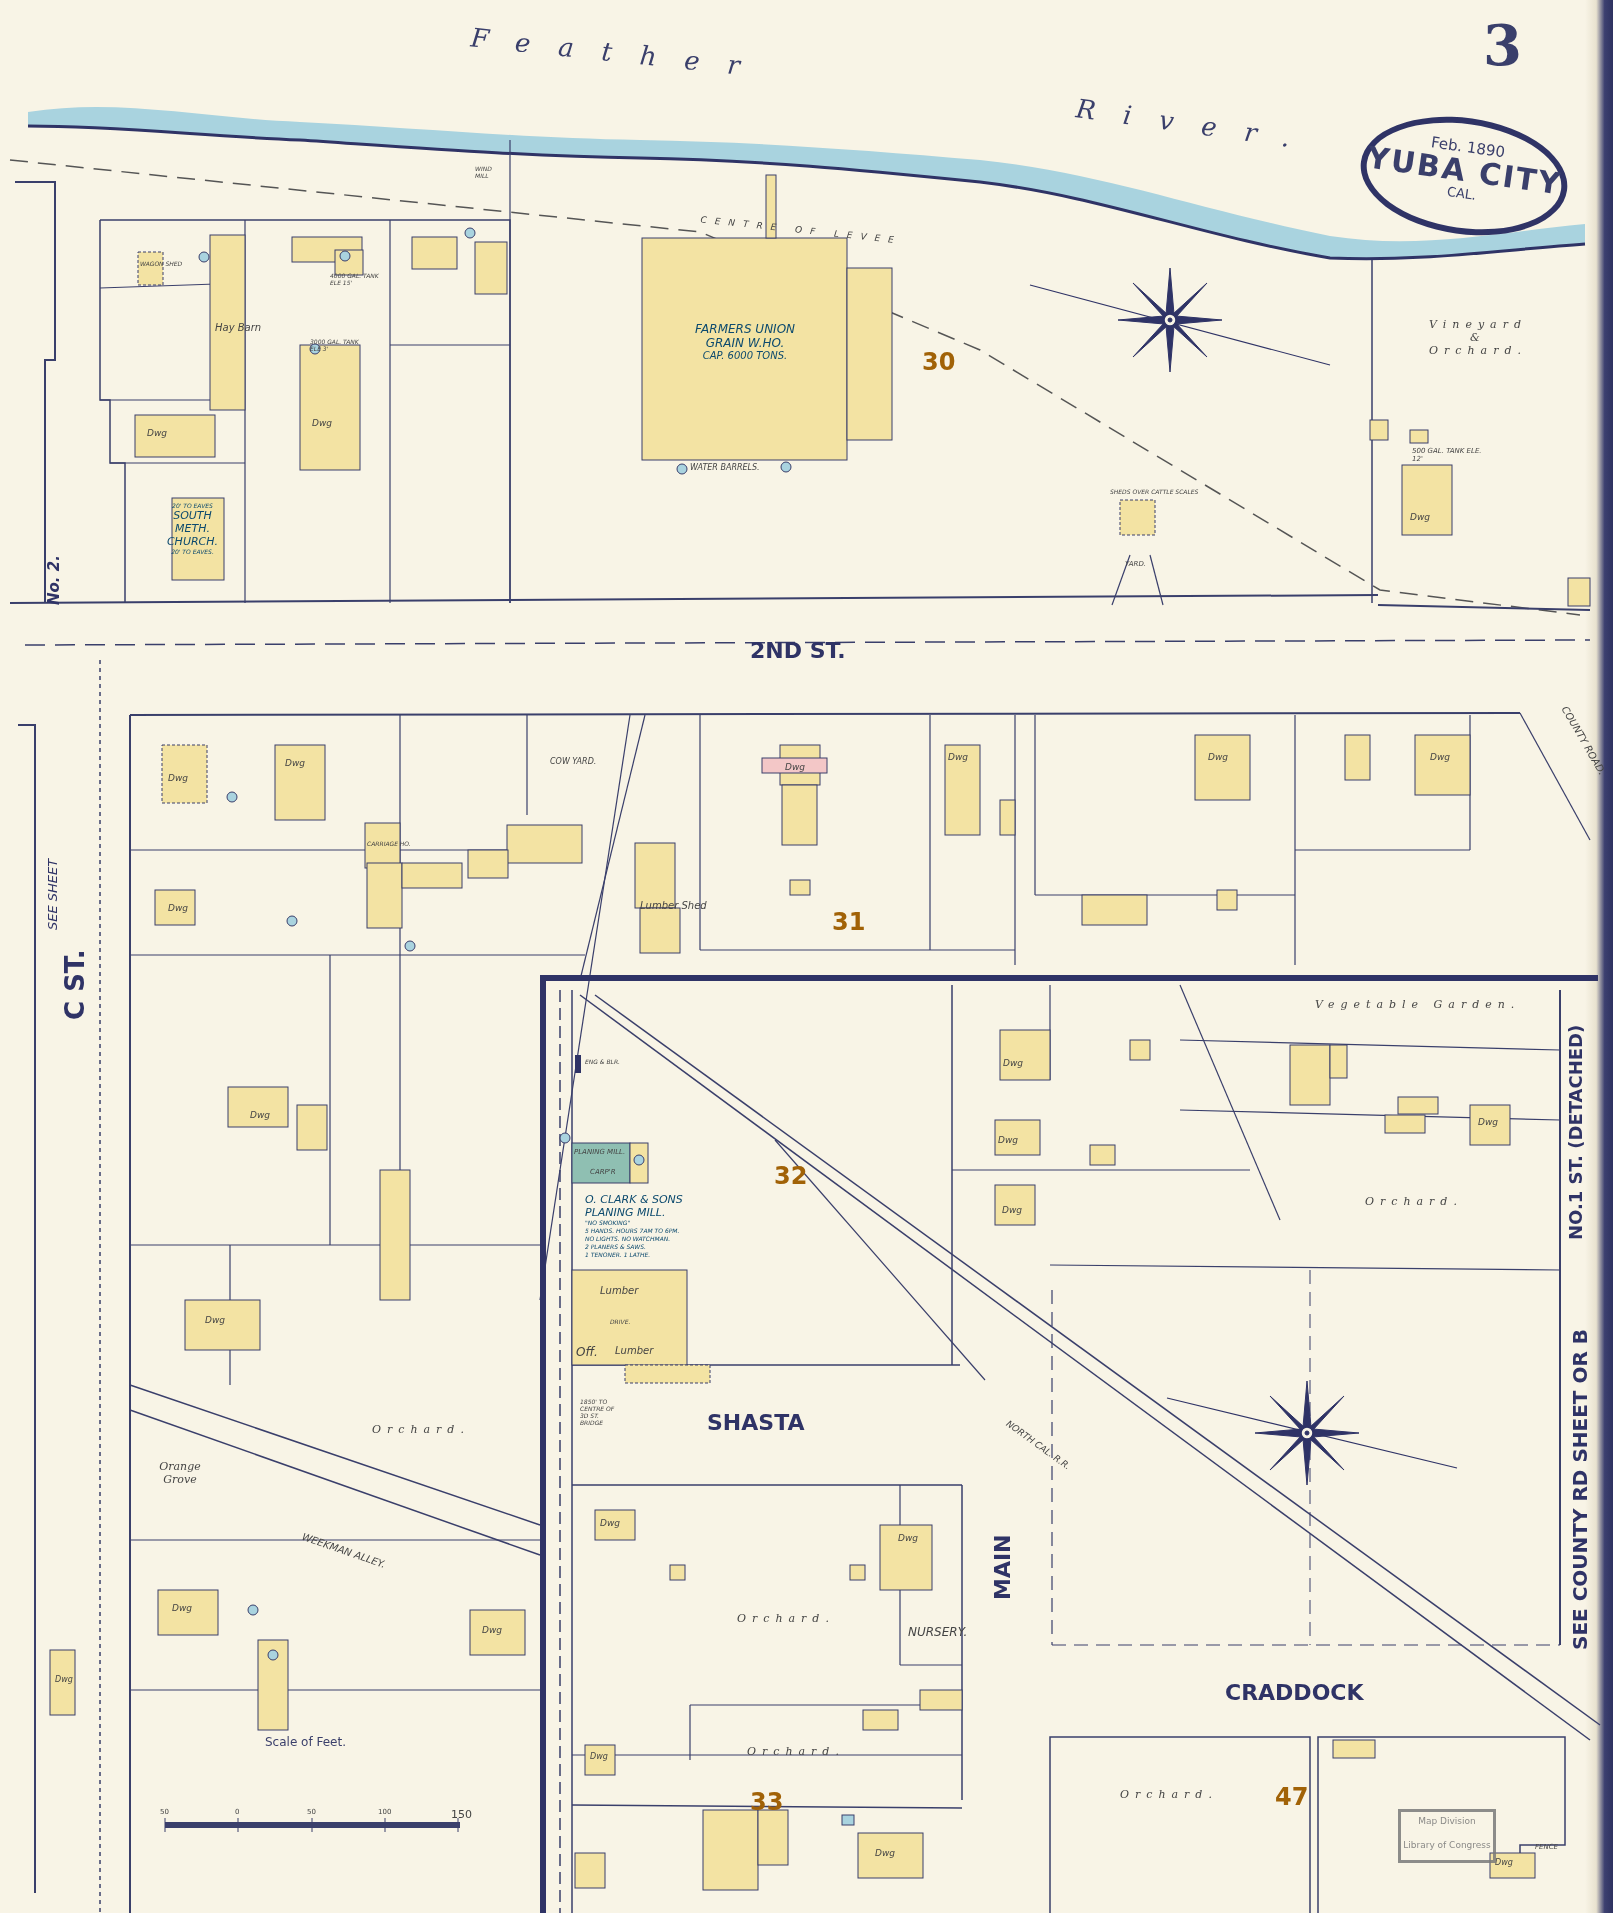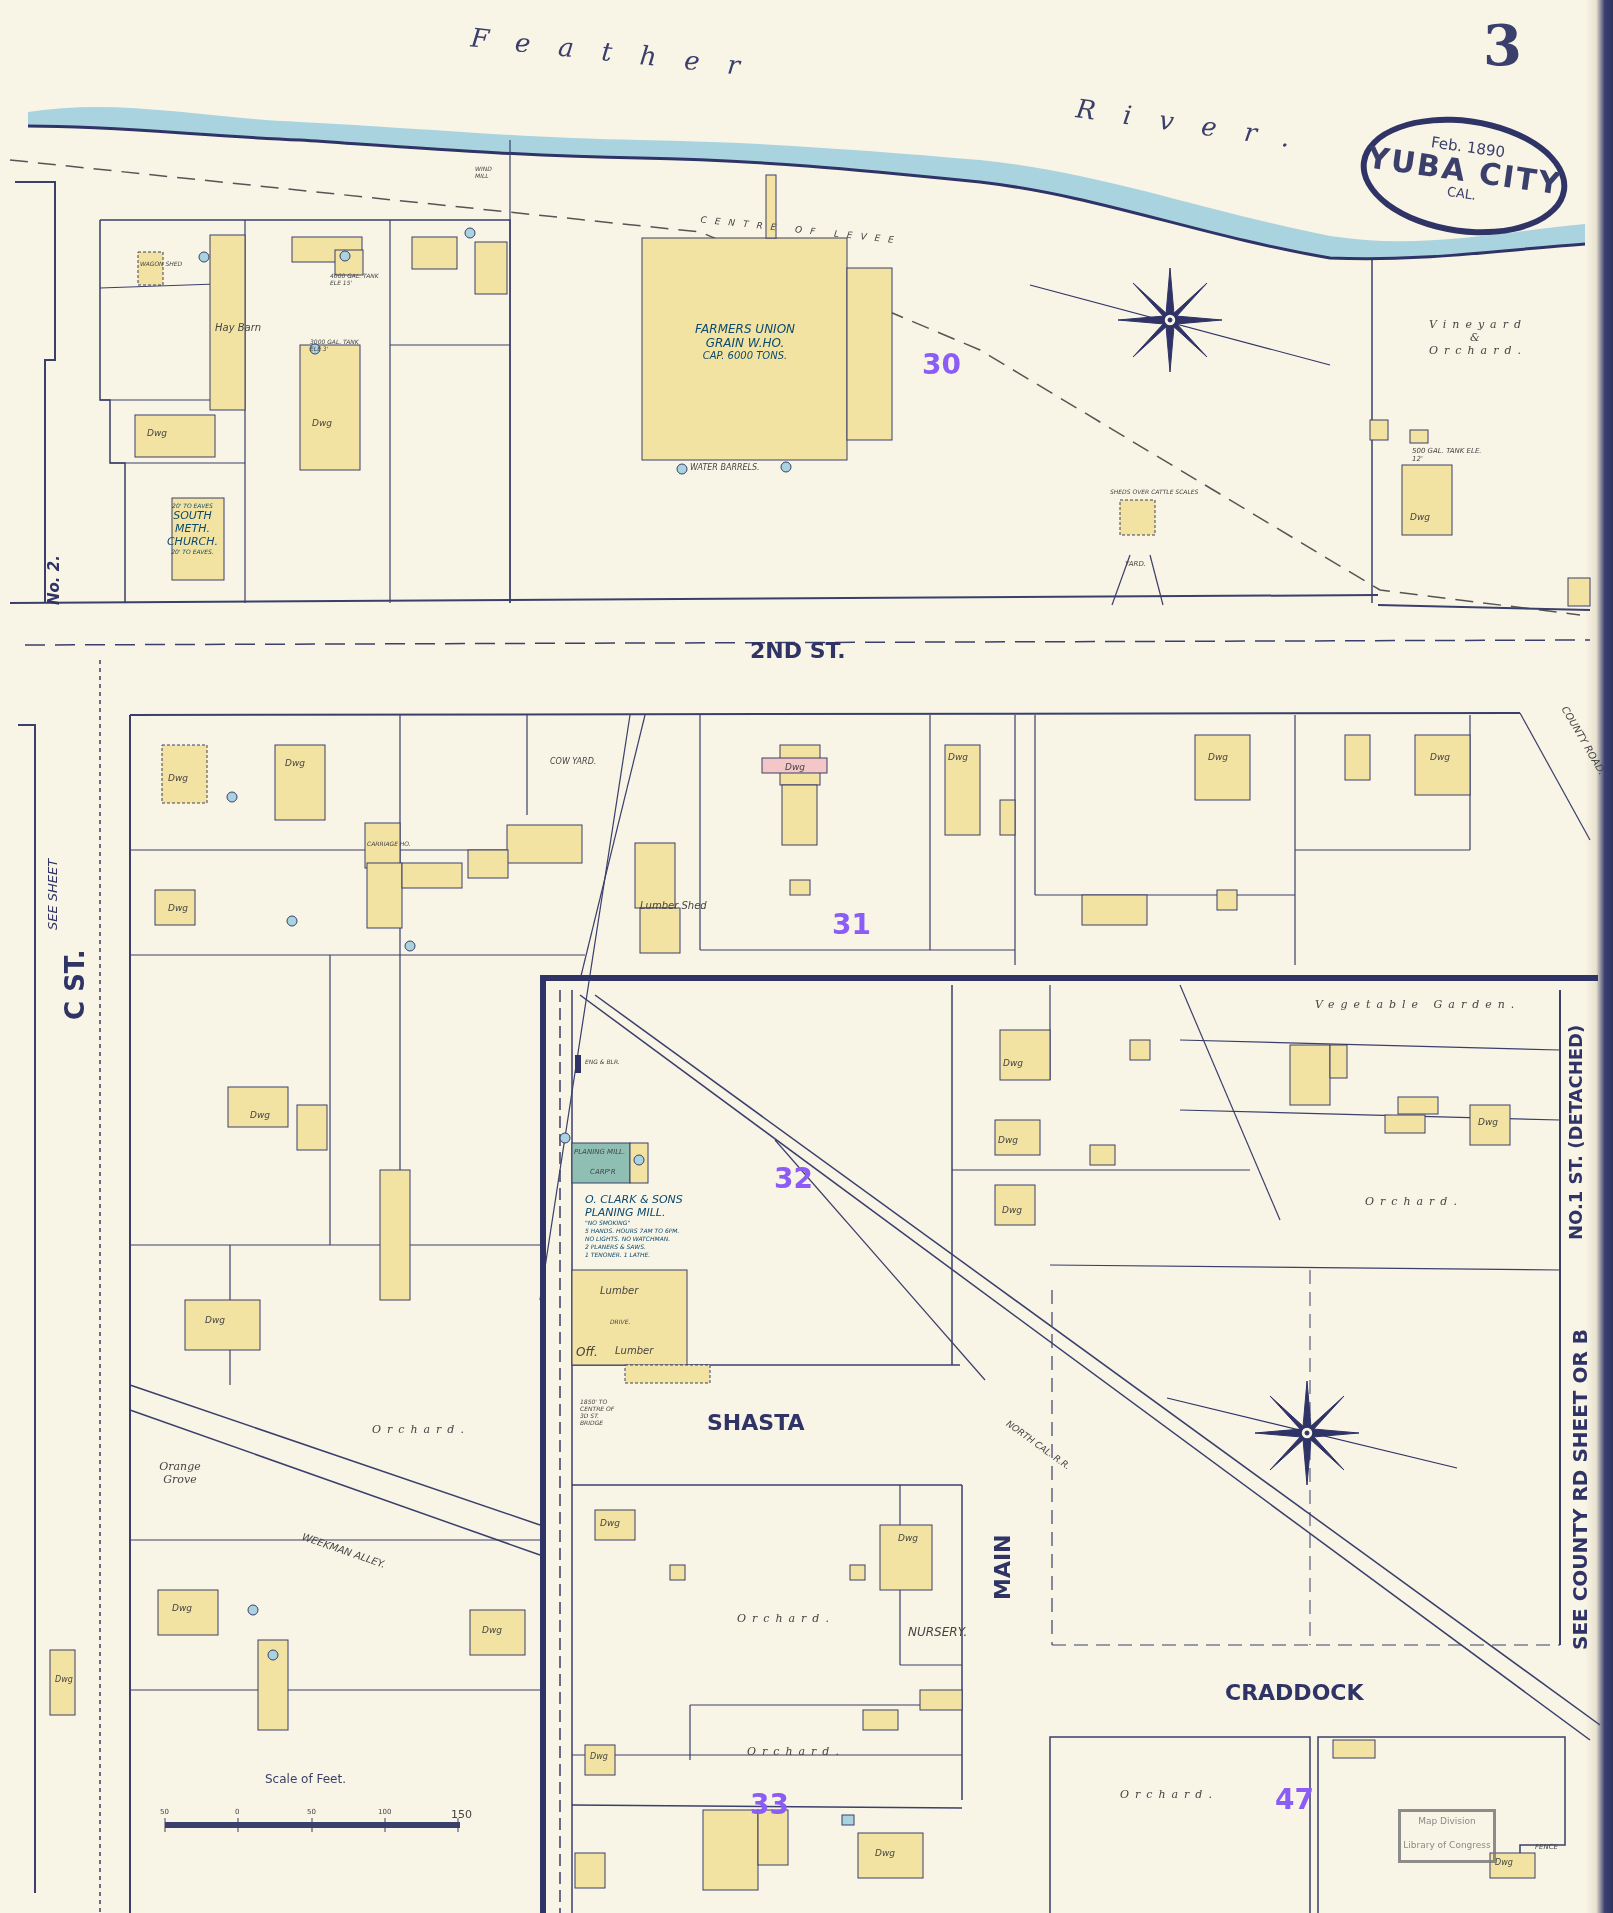--- a/index.html
+++ b/index.html
@@ -8,21 +8,21 @@
   .edge-right{position:absolute;right:0;top:0;width:28px;height:1913px;background:linear-gradient(90deg,#f8f4e6 0%,#e8e2cf 40%,#3c4070 70%,#2e3260 100%);}
   svg.map{position:absolute;left:0;top:0;}
   .lbl{position:absolute;white-space:nowrap;color:#3a3f6b;}
   .sheet-no{font-family:"DejaVu Serif",serif;font-weight:bold;font-size:56px;}
   .river-name{font-family:"DejaVu Serif",serif;font-style:italic;font-size:26px;letter-spacing:28px;}
   .title-oval{position:absolute;left:1360px;top:118px;width:196px;height:104px;border:6px solid #2f3366;border-radius:50%;transform:rotate(8deg);text-align:center;}
   .title-oval .d{font-family:"DejaVu Sans",sans-serif;font-size:15px;margin-top:14px;}
   .title-oval .c{font-family:"DejaVu Sans",sans-serif;font-size:30px;font-weight:bold;letter-spacing:2px;line-height:30px;}
   .title-oval .s{font-family:"DejaVu Sans",sans-serif;font-size:13px;}
   .street{font-family:"DejaVu Sans",sans-serif;font-weight:bold;font-size:22px;color:#2f3366;}
-  .block-no{font-family:"DejaVu Sans",sans-serif;font-weight:bold;font-size:28px;color:#8b5cf6;}
+  .block-no{font-family:"DejaVu Sans",sans-serif;font-weight:bold;font-size:24px;color:#a16207;}
   .bld-txt{font-family:"DejaVu Sans",sans-serif;font-style:italic;font-size:10px;color:#0c4a6e;}
   .script{font-family:"DejaVu Serif",serif;font-style:italic;font-size:13px;letter-spacing:6px;color:#444;}
   .small{font-family:"DejaVu Sans",sans-serif;font-size:8px;font-style:italic;color:#444;}
   .vert{transform-origin:left top;transform:rotate(-90deg);}
   .scale-title{font-family:"DejaVu Sans",sans-serif;font-size:12px;}
   .stamp{position:absolute;left:1398px;top:1809px;width:92px;height:48px;border:3px solid #7a7a7a;color:#777;font-family:"DejaVu Sans",sans-serif;font-size:9px;text-align:center;opacity:.85;}
 </style>
 </head>
 <body>
 
@@ -368,21 +368,21 @@
 <div class="lbl script" style="left:1365px;top:1195px;font-size:11px;">Orchard.</div>
 <div class="lbl script" style="left:372px;top:1423px;font-size:11px;">Orchard.</div>
 <div class="lbl script" style="left:737px;top:1612px;font-size:11px;">Orchard.</div>
 <div class="lbl script" style="left:747px;top:1745px;font-size:11px;">Orchard.</div>
 <div class="lbl script" style="left:1120px;top:1788px;font-size:11px;">Orchard.</div>
 <div class="lbl script" style="left:155px;top:1460px;font-size:11px;letter-spacing:0;width:50px;white-space:normal;text-align:center;">Orange Grove</div>
 <div class="lbl small" style="left:908px;top:1625px;font-size:12px;">NURSERY.</div>
 <div class="lbl small" style="left:1535px;top:1843px;font-size:7px;">FENCE</div>
 <div class="lbl small" style="left:580px;top:1398px;font-size:6px;width:40px;white-space:normal;">1850' TO CENTRE OF 3D ST. BRIDGE</div>
 
-<div class="lbl scale-title" style="left:265px;top:1772px;">Scale of Feet.</div>
+<div class="lbl scale-title" style="left:265px;top:1735px;">Scale of Feet.</div>
 <div class="lbl small" style="left:160px;top:1808px;font-size:7px;font-style:normal;">50</div>
 <div class="lbl small" style="left:235px;top:1808px;font-size:7px;font-style:normal;">0</div>
 <div class="lbl small" style="left:307px;top:1808px;font-size:7px;font-style:normal;">50</div>
 <div class="lbl small" style="left:378px;top:1808px;font-size:7px;font-style:normal;">100</div>
 <div class="lbl small" style="left:451px;top:1808px;font-size:11px;font-style:normal;">150</div>
 
 <div class="stamp">
   <div style="margin-top:4px">Map Division</div>
   <div style="margin-top:14px">Library of Congress</div>
 </div>

